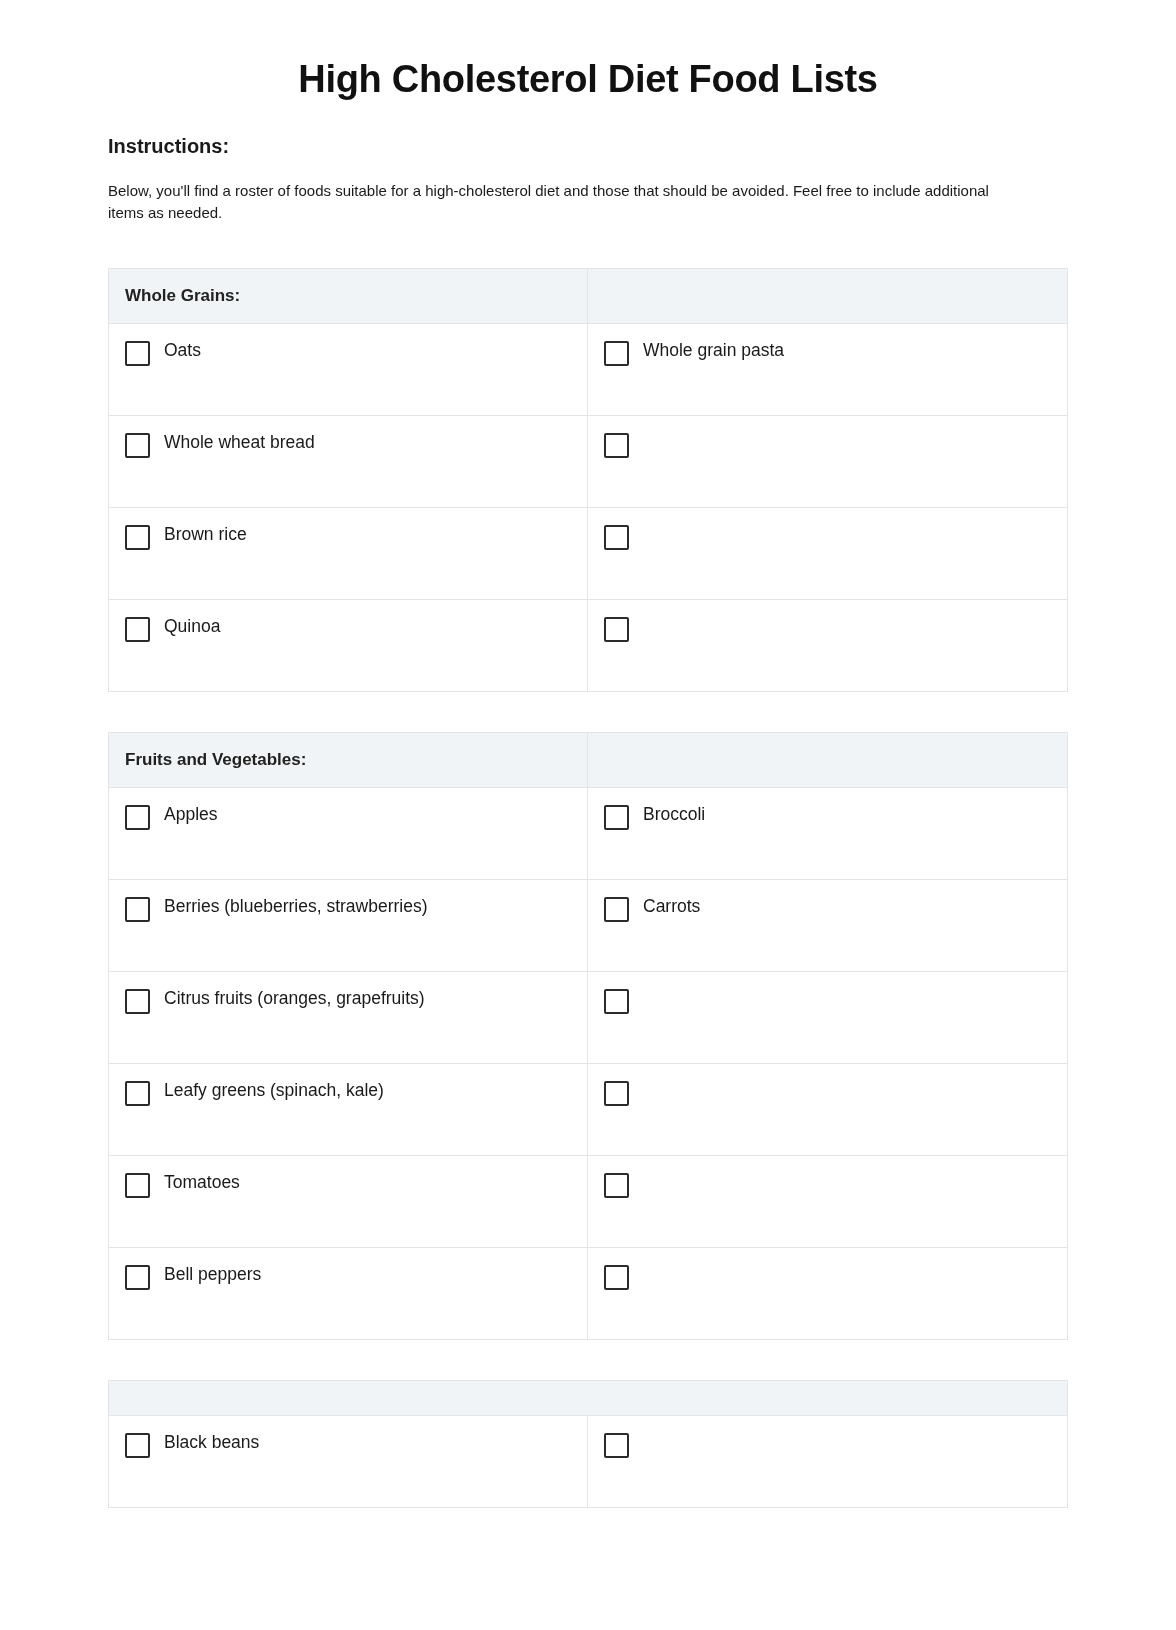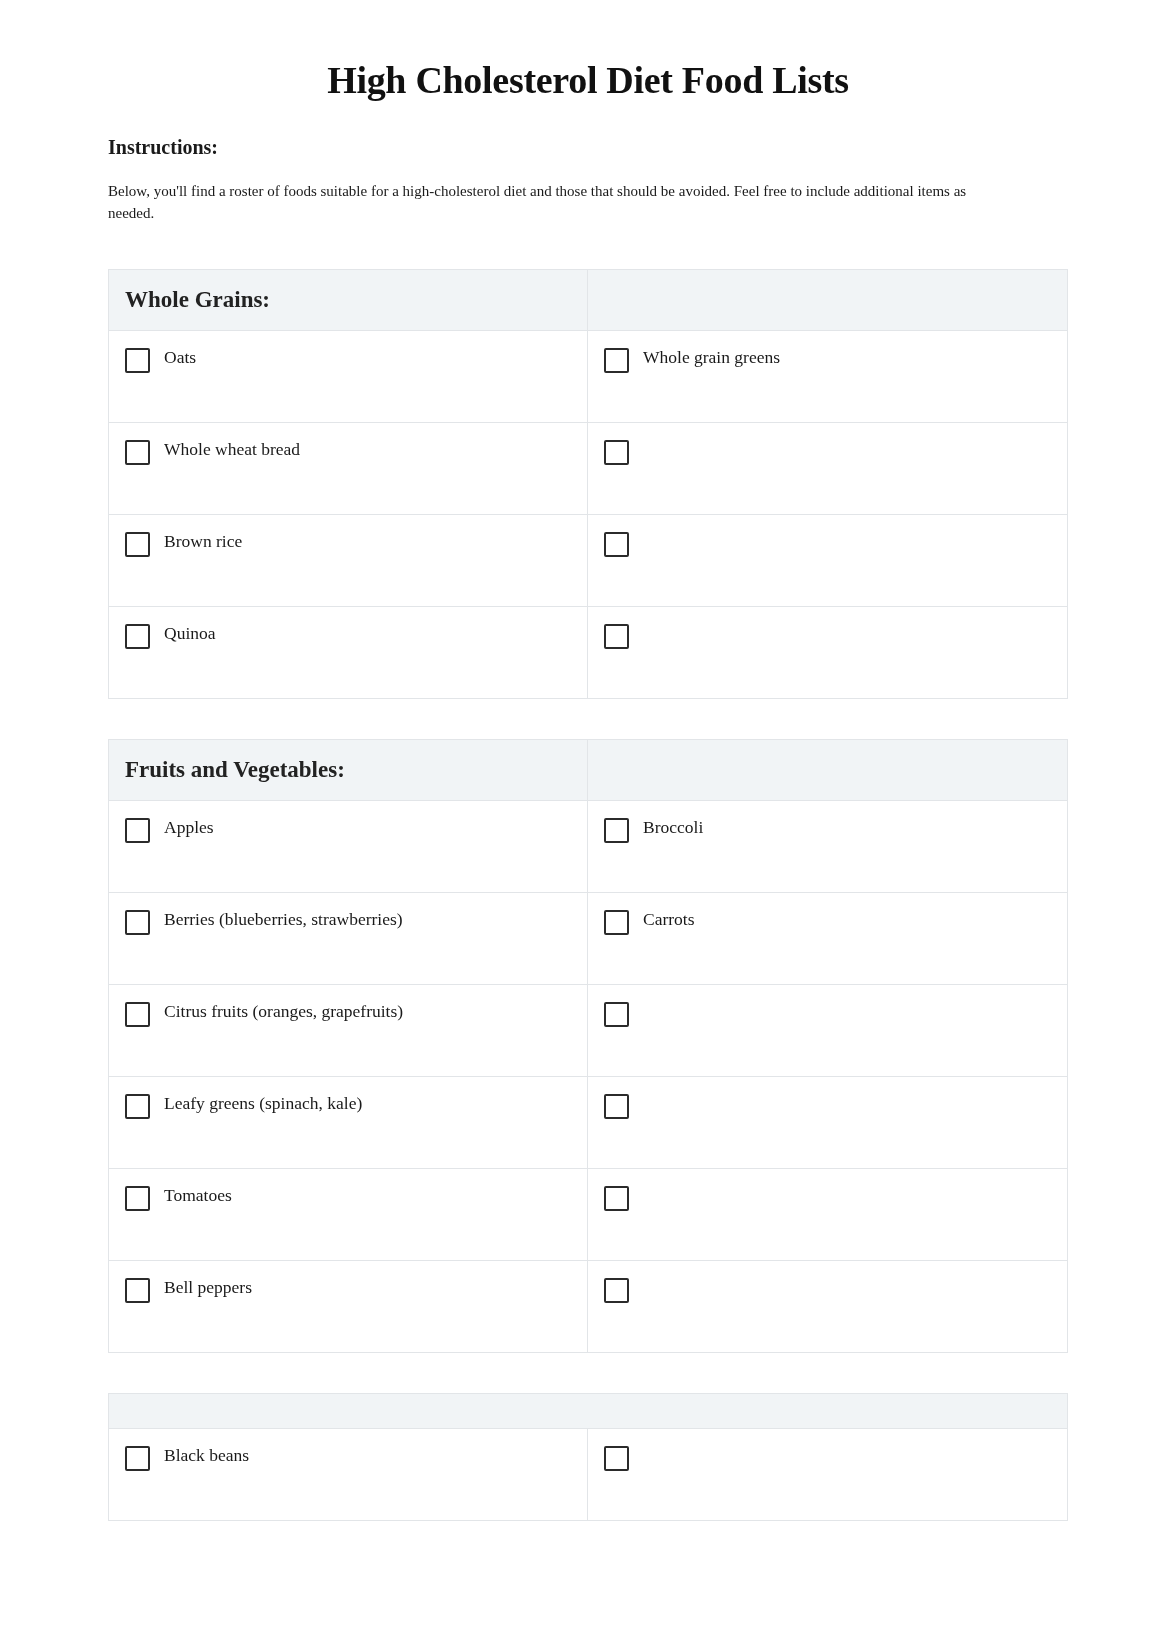--- a/index.html
+++ b/index.html
@@ -11,21 +11,20 @@
     width: 1176px;
     min-height: 1630px;
     font-family: "Liberation Sans", sans-serif;
     color: #1a1a1a;
     -webkit-font-smoothing: antialiased;
   }
   .page {
     width: 1176px;
     box-sizing: border-box;
     padding: 44px 108px 40px 108px;
-    font-family: Liberation Serif, serif;
   }
   .doc-title {
     text-align: center;
     font-size: 38px;
     font-weight: bold;
     letter-spacing: -0.3px;
     margin: 14px 0 34px 0;
     color: #111111;
   }
   .instructions-label {
@@ -51,21 +50,21 @@
   }
   .section-header-row {
     display: flex;
     background: #f1f4f6;
     border-bottom: 1px solid #e2e5e8;
   }
   .section-header-cell {
     flex: 0 0 50%;
     box-sizing: border-box;
     padding: 17px 16px 17px 16px;
-    font-size: 23px;
+    font-size: 17px;
     font-weight: bold;
     color: #222222;
   }
   .section-header-cell.left {
     border-right: 1px solid #e2e5e8;
   }
   .row {
     display: flex;
     border-bottom: 1px solid #e2e5e8;
     min-height: 91px;
@@ -114,21 +113,21 @@
       <div class="section-header-cell"></div>
     </div>
 
     <div class="row">
       <div class="cell left">
         <span class="checkbox"></span>
         <span class="item-label">Oats</span>
       </div>
       <div class="cell">
         <span class="checkbox"></span>
-        <span class="item-label">Whole grain greens</span>
+        <span class="item-label">Whole grain pasta</span>
       </div>
     </div>
 
     <div class="row">
       <div class="cell left">
         <span class="checkbox"></span>
         <span class="item-label">Whole wheat bread</span>
       </div>
       <div class="cell">
         <span class="checkbox"></span>

